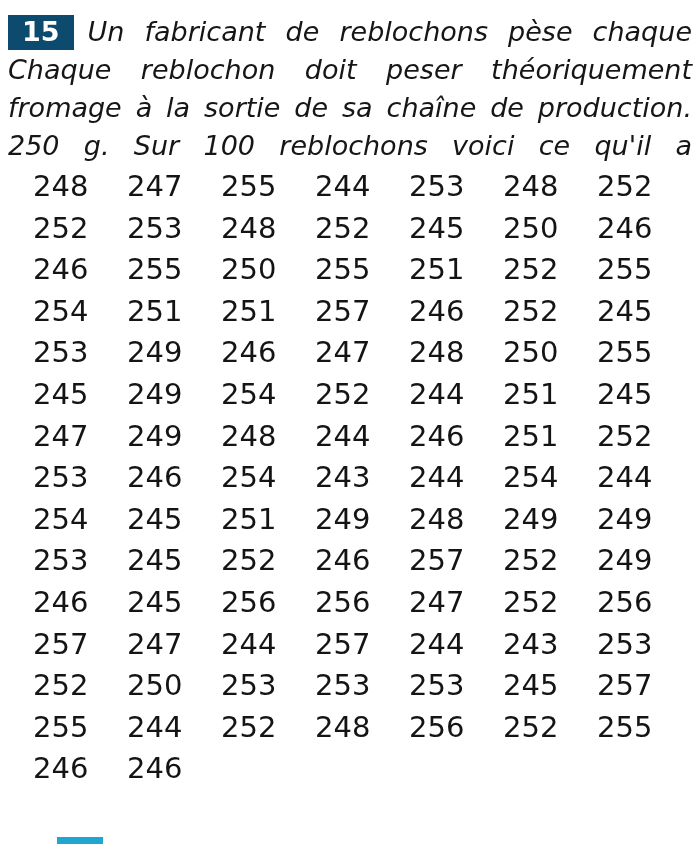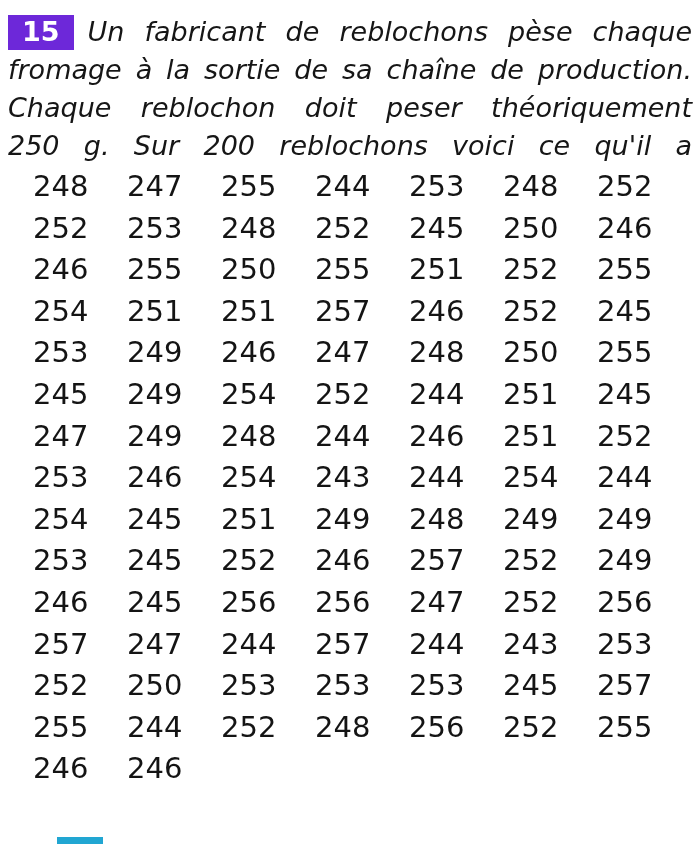--- a/index.html
+++ b/index.html
@@ -65,25 +65,25 @@
     background: #21a6d2;
   }
 </style>
 </head>
 <body>
 
 <div class="page">
 
   <div class="intro">
     <div class="line">
-      <span class="badge" style="background: #6d28d9;">15</span><span>Un fabricant de reblochons pèse chaque</span>
+      <span class="badge" style="background: #0c4a6e;">15</span><span>Un fabricant de reblochons pèse chaque</span>
     </div>
+    <div class="line">Chaque reblochon doit peser théoriquement</div>
     <div class="line">fromage à la sortie de sa chaîne de production.</div>
-    <div class="line">Chaque reblochon doit peser théoriquement</div>
-    <div class="line">250 g. Sur 200 reblochons voici ce qu'il a</div>
+    <div class="line">250 g. Sur 100 reblochons voici ce qu'il a</div>
   </div>
 
   <div class="grid">
       <div class="num-row">
         <span>248</span>
         <span>247</span>
         <span>255</span>
         <span>244</span>
         <span>253</span>
         <span>248</span>

